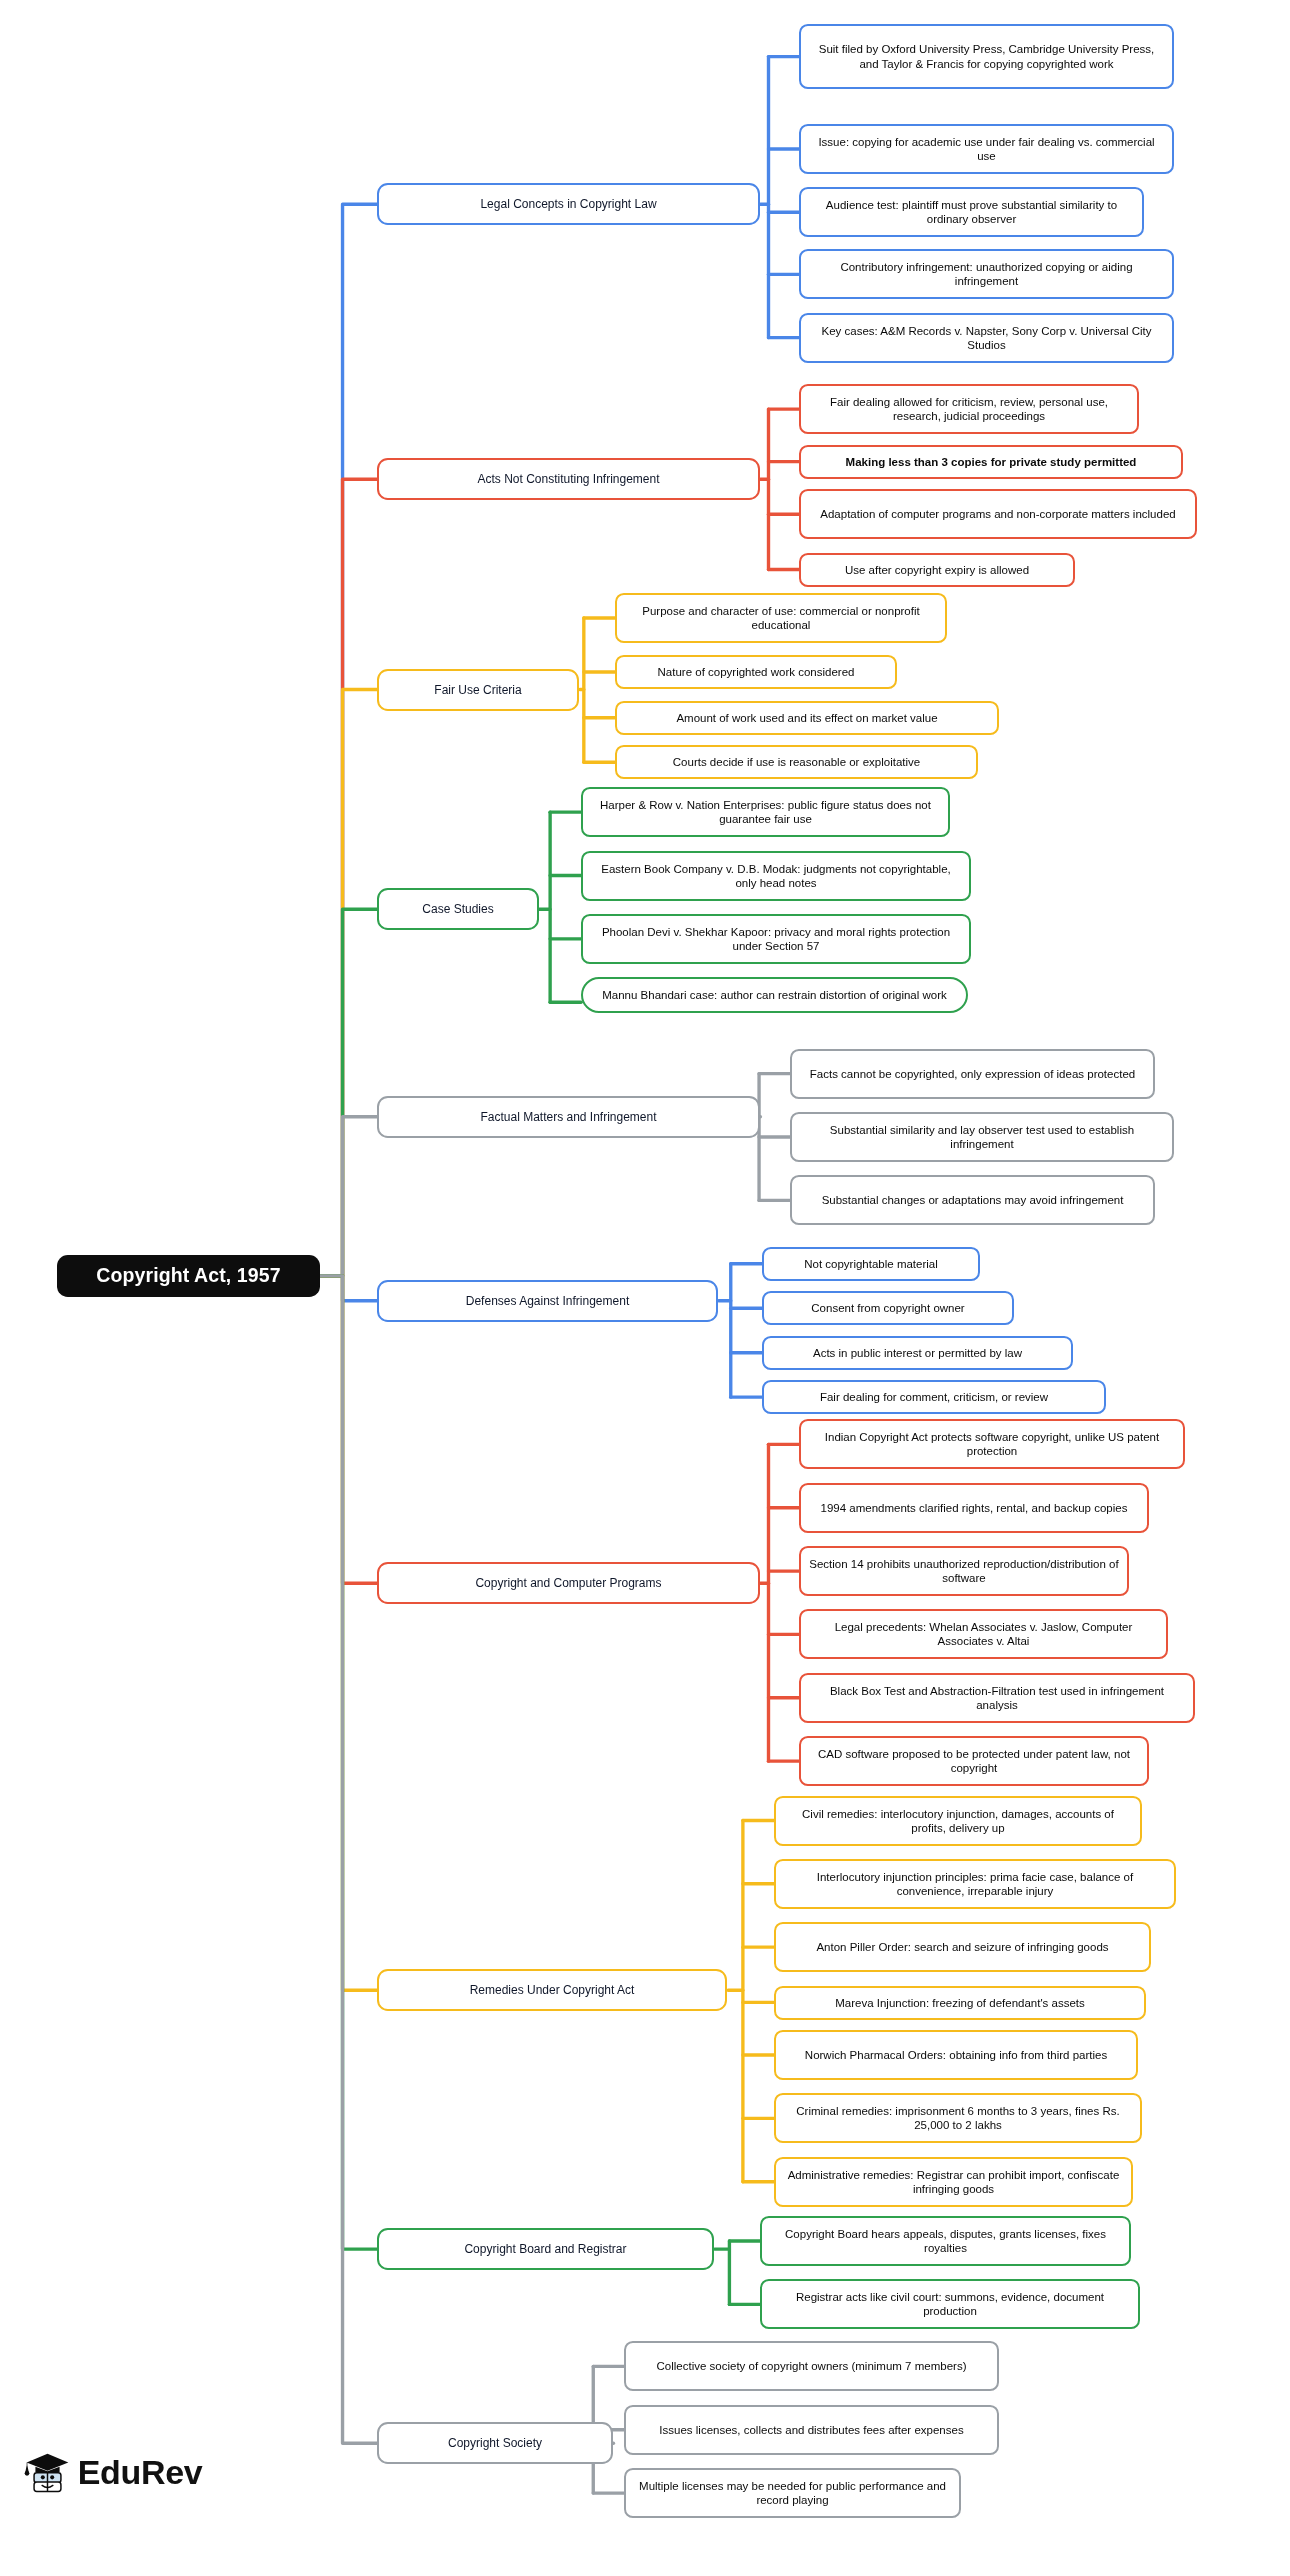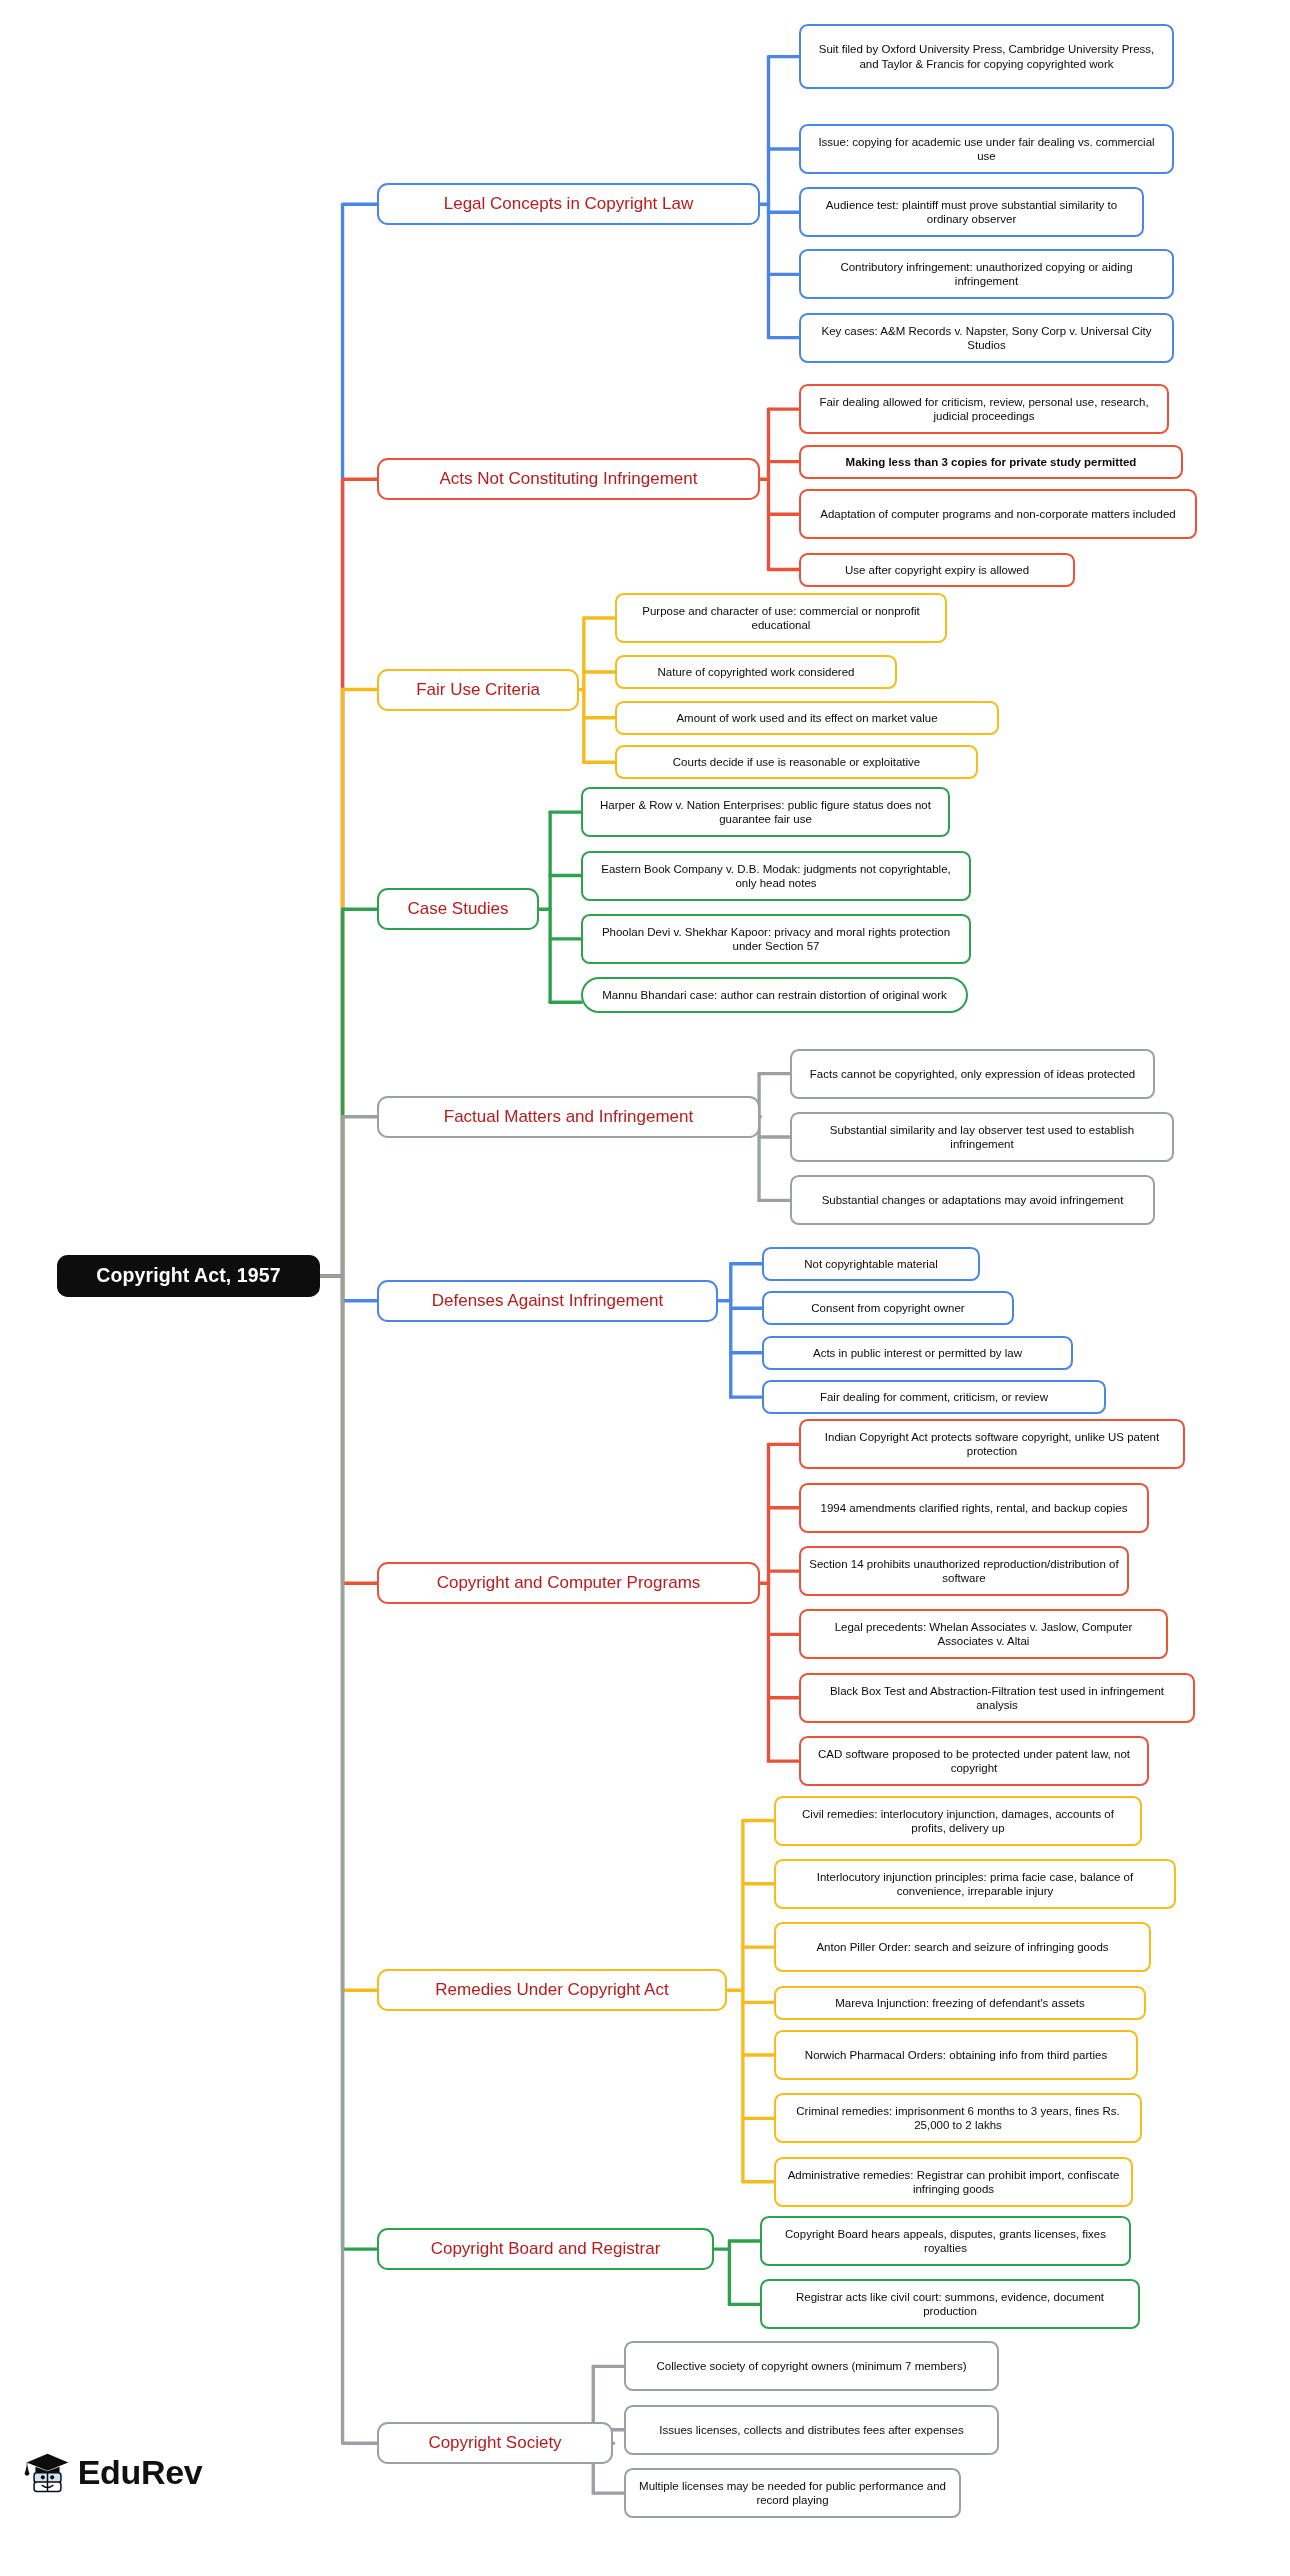--- a/index.html
+++ b/index.html
@@ -39,22 +39,22 @@
     border: none;
     border-radius: 10.8px;
     font-size: 19.5px;
     font-weight: bold;
     letter-spacing: 0.1px;
     padding: 4px 12px;
   }
   .branch {
     border-width: 2.7px;
     border-style: solid;
-    font-size: 17px;
-    color: #b91c1c;
+    font-size: 12px;
+    color: #0f172a;
     border-radius: 10.8px;
   }
   .leaf {
     border-width: 2px;
     border-style: solid;
     font-size: 11.5px;
     color: #0a0a0a;
     border-radius: 8.8px;
   }
   #logo {
@@ -164,21 +164,21 @@
       <div class="node branch" style="left: 377px; top: 1969px; width: 350px; height: 42px; border-color: rgb(246, 187, 28);"><span>Remedies Under Copyright Act</span></div>
       <div class="node branch" style="left: 377px; top: 2228px; width: 337px; height: 42px; border-color: rgb(47, 161, 78);"><span>Copyright Board and Registrar</span></div>
       <div class="node branch" style="left: 377px; top: 2422px; width: 236px; height: 42px; border-color: rgb(154, 160, 166);"><span>Copyright Society</span></div>
     </div>
   <div id="leaf-layer">
       <div class="node leaf" style="left: 799px; top: 24px; width: 375px; height: 65px; border-color: rgb(74, 134, 232);"><span>Suit filed by Oxford University Press, Cambridge University Press, and Taylor &amp; Francis for copying copyrighted work</span></div>
       <div class="node leaf" style="left: 799px; top: 124px; width: 375px; height: 50px; border-color: rgb(74, 134, 232); justify-content: center;"><span>Issue: copying for academic use under fair dealing vs. commercial use</span></div>
       <div class="node leaf" style="left: 799px; top: 187px; width: 345px; height: 50px; border-color: rgb(74, 134, 232);"><span>Audience test: plaintiff must prove substantial similarity to ordinary observer</span></div>
       <div class="node leaf" style="left: 799px; top: 249px; width: 375px; height: 50px; border-color: rgb(74, 134, 232);"><span>Contributory infringement: unauthorized copying or aiding infringement</span></div>
       <div class="node leaf" style="left: 799px; top: 313px; width: 375px; height: 50px; border-color: rgb(74, 134, 232);"><span>Key cases: A&amp;M Records v. Napster, Sony Corp v. Universal City Studios</span></div>
-      <div class="node leaf" style="left: 799px; top: 384px; width: 370px; height: 50px; border-color: rgb(232, 83, 58);"><span>Fair dealing allowed for criticism, review, personal use, research, judicial proceedings</span></div>
+      <div class="node leaf" style="left: 799px; top: 384px; width: 340px; height: 50px; border-color: rgb(232, 83, 58);"><span>Fair dealing allowed for criticism, review, personal use, research, judicial proceedings</span></div>
       <div class="node leaf" style="left: 799px; top: 445px; width: 384px; height: 34px; border-color: rgb(232, 83, 58); font-weight: bold;"><span>Making less than 3 copies for private study permitted</span></div>
       <div class="node leaf" style="left: 799px; top: 489px; width: 398px; height: 50px; border-color: rgb(232, 83, 58);"><span>Adaptation of computer programs and non-corporate matters included</span></div>
       <div class="node leaf" style="left: 799px; top: 553px; width: 276px; height: 34px; border-color: rgb(232, 83, 58);"><span>Use after copyright expiry is allowed</span></div>
       <div class="node leaf" style="left: 615px; top: 593px; width: 332px; height: 50px; border-color: rgb(246, 187, 28);"><span>Purpose and character of use: commercial or nonprofit educational</span></div>
       <div class="node leaf" style="left: 615px; top: 655px; width: 282px; height: 34px; border-color: rgb(246, 187, 28);"><span>Nature of copyrighted work considered</span></div>
       <div class="node leaf" style="left: 615px; top: 701px; width: 384px; height: 34px; border-color: rgb(246, 187, 28);"><span>Amount of work used and its effect on market value</span></div>
       <div class="node leaf" style="left: 615px; top: 745px; width: 363px; height: 34px; border-color: rgb(246, 187, 28);"><span>Courts decide if use is reasonable or exploitative</span></div>
       <div class="node leaf" style="left: 581px; top: 787px; width: 369px; height: 50px; border-color: rgb(47, 161, 78);"><span>Harper &amp; Row v. Nation Enterprises: public figure status does not guarantee fair use</span></div>
       <div class="node leaf" style="left: 581px; top: 851px; width: 390px; height: 50px; border-color: rgb(47, 161, 78);"><span>Eastern Book Company v. D.B. Modak: judgments not copyrightable, only head notes</span></div>
       <div class="node leaf" style="left: 581px; top: 914px; width: 390px; height: 50px; border-color: rgb(47, 161, 78);"><span>Phoolan Devi v. Shekhar Kapoor: privacy and moral rights protection under Section 57</span></div>

